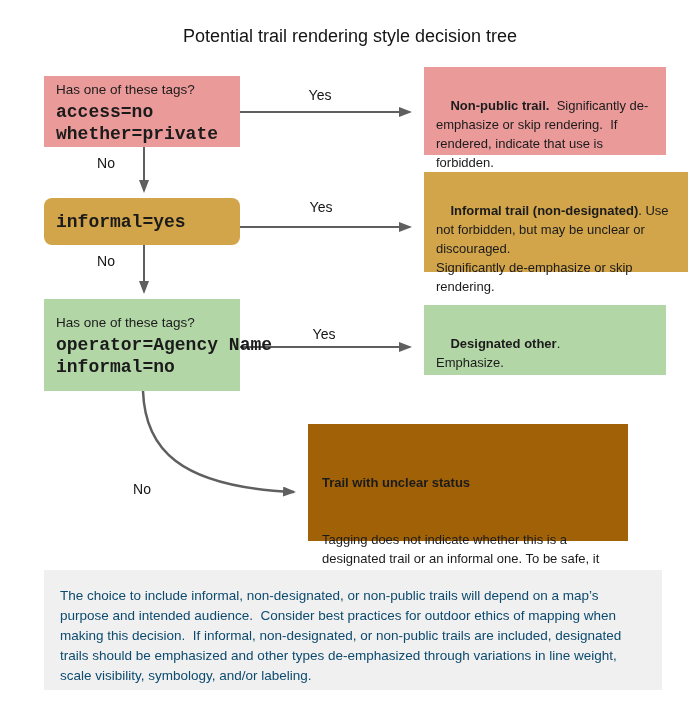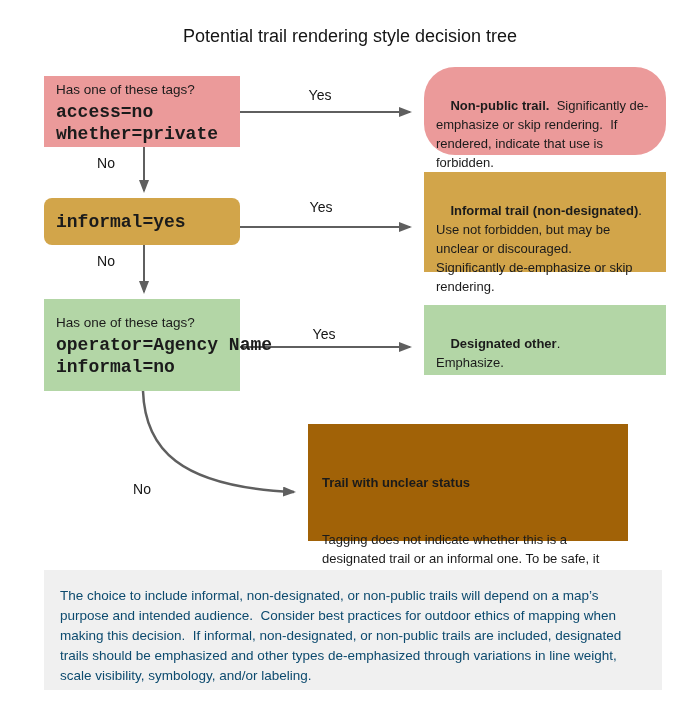--- a/index.html
+++ b/index.html
@@ -25,22 +25,22 @@
   }
   #q-access{top:76px;height:71px;background:#eb9a9a;}
   #q-informal{top:198px;height:47px;background:#d2a54a;border-radius:8px;}
   #q-operator{top:299px;height:92px;background:#b3d6a6;}
   
   .rbox{
     box-sizing:border-box;padding:11px 12px;
     font-size:13px;line-height:1.46;white-space:pre-wrap;
   }
   .rbox .b{font-weight:bold;}
-  #r-nonpublic{left:424px;top:67px;width:242px;height:88px;background:#eb9a9a;border-radius:31px;}
-  #r-informal{left:424px;top:172px;width:242px;height:100px;background:#d2a54a;}
+  #r-nonpublic{left:424px;top:67px;width:242px;height:88px;background:#eb9a9a;}
+  #r-informal{left:424px;top:172px;width:264px;height:100px;background:#d2a54a;}
   #r-designated{left:424px;top:305px;width:242px;height:70px;background:#b3d6a6;}
   #r-unclear{left:308px;top:424px;width:320px;height:117px;background:#a16207;padding:12px 14px;}
   
   #footnote{
     left:44px;top:570px;width:618px;height:120px;background:#f0f0f0;
     box-sizing:border-box;padding:16px 16px;
     font-size:13.5px;line-height:1.48;white-space:pre-wrap;color:#0c4a6e;
   }
   
   .edge-label{

